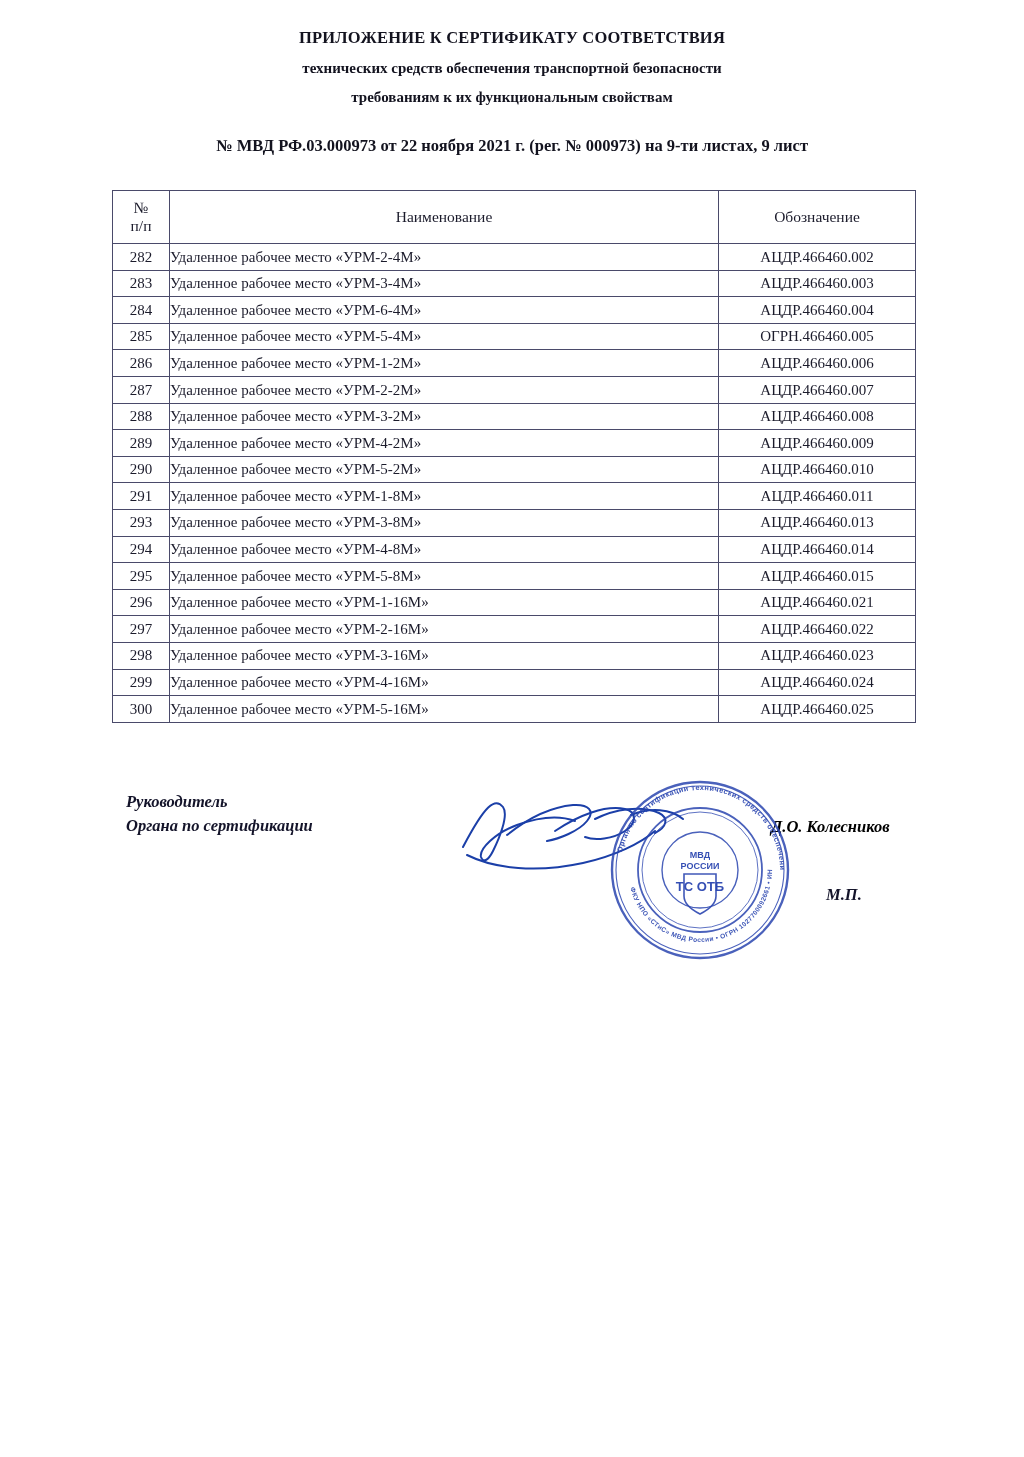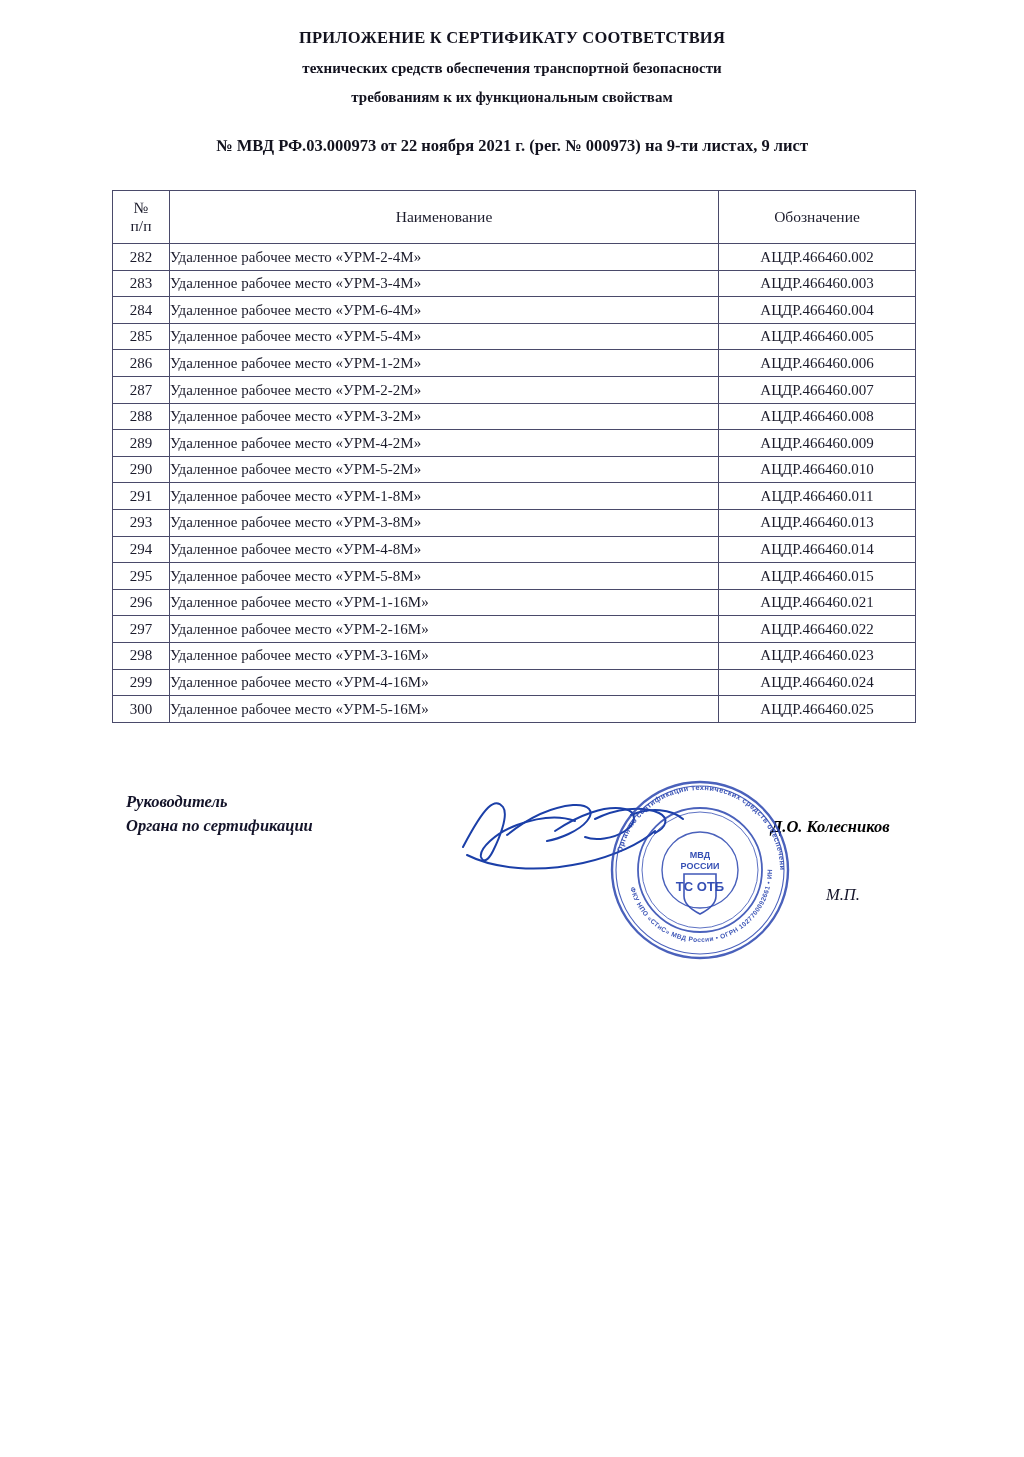--- a/index.html
+++ b/index.html
@@ -120,21 +120,21 @@
     font-weight: bold;
     font-size: 16.5px;
     color: #000000;
     white-space: nowrap;
   }
   .mp {
     position: absolute;
     left: 700px;
     top: 95px;
     font-style: italic;
-    font-weight: normal;
+    font-weight: bold;
     font-size: 16.5px;
     color: #14142a;
   }
 
   
   .signature {
     position: absolute;
     left: 455px;
     top: 785px;
     width: 260px;
@@ -189,21 +189,21 @@
             <td class="c-desig">АЦДР.466460.003</td>
           </tr>
           <tr>
             <td class="c-num">284</td>
             <td class="c-name">Удаленное рабочее место «УРМ-6-4М»</td>
             <td class="c-desig">АЦДР.466460.004</td>
           </tr>
           <tr>
             <td class="c-num">285</td>
             <td class="c-name">Удаленное рабочее место «УРМ-5-4М»</td>
-            <td class="c-desig">АЦДР.466460.005</td>
+            <td class="c-desig">ОГРН.466460.005</td>
           </tr>
           <tr>
             <td class="c-num">286</td>
             <td class="c-name">Удаленное рабочее место «УРМ-1-2М»</td>
             <td class="c-desig">АЦДР.466460.006</td>
           </tr>
           <tr>
             <td class="c-num">287</td>
             <td class="c-name">Удаленное рабочее место «УРМ-2-2М»</td>
             <td class="c-desig">АЦДР.466460.007</td>

